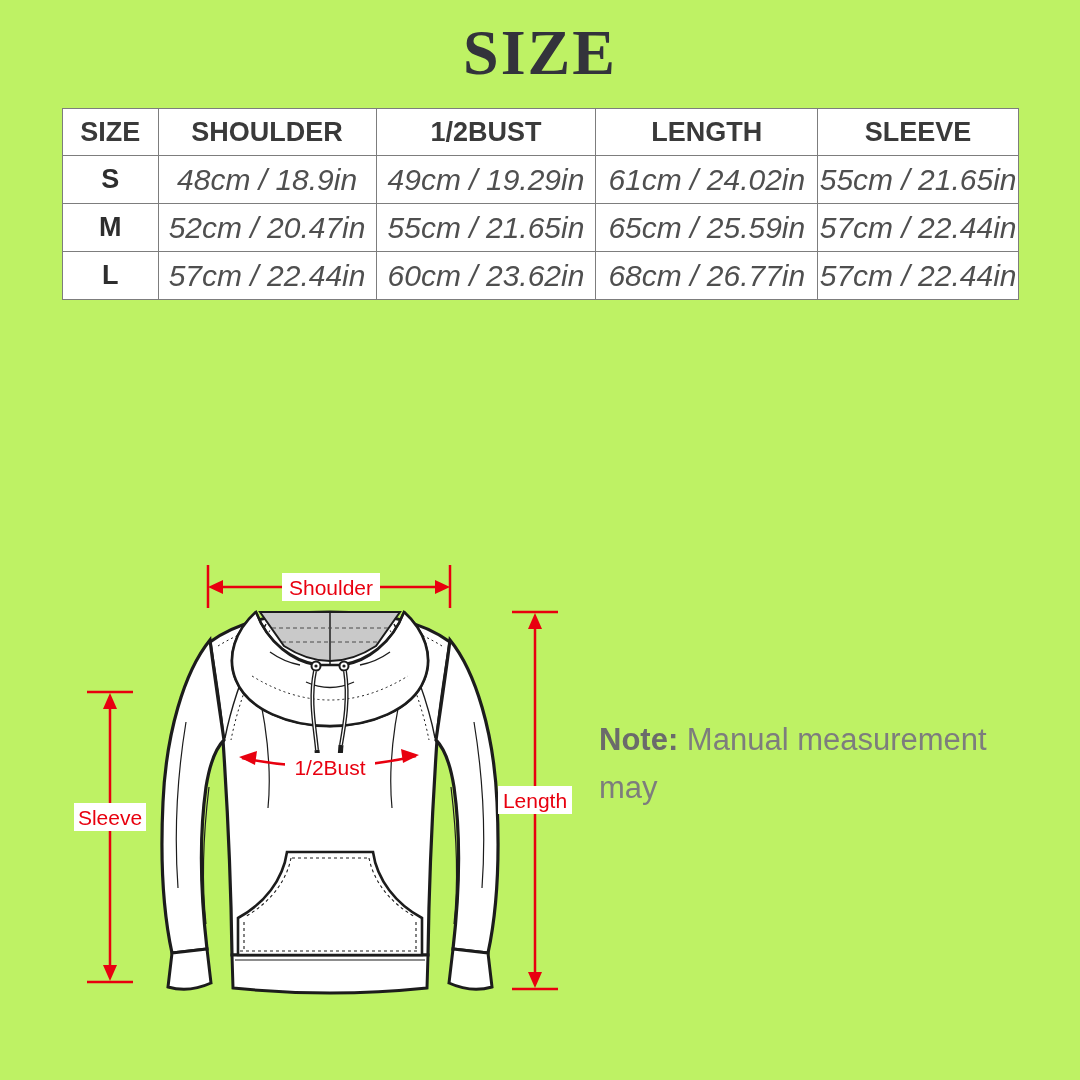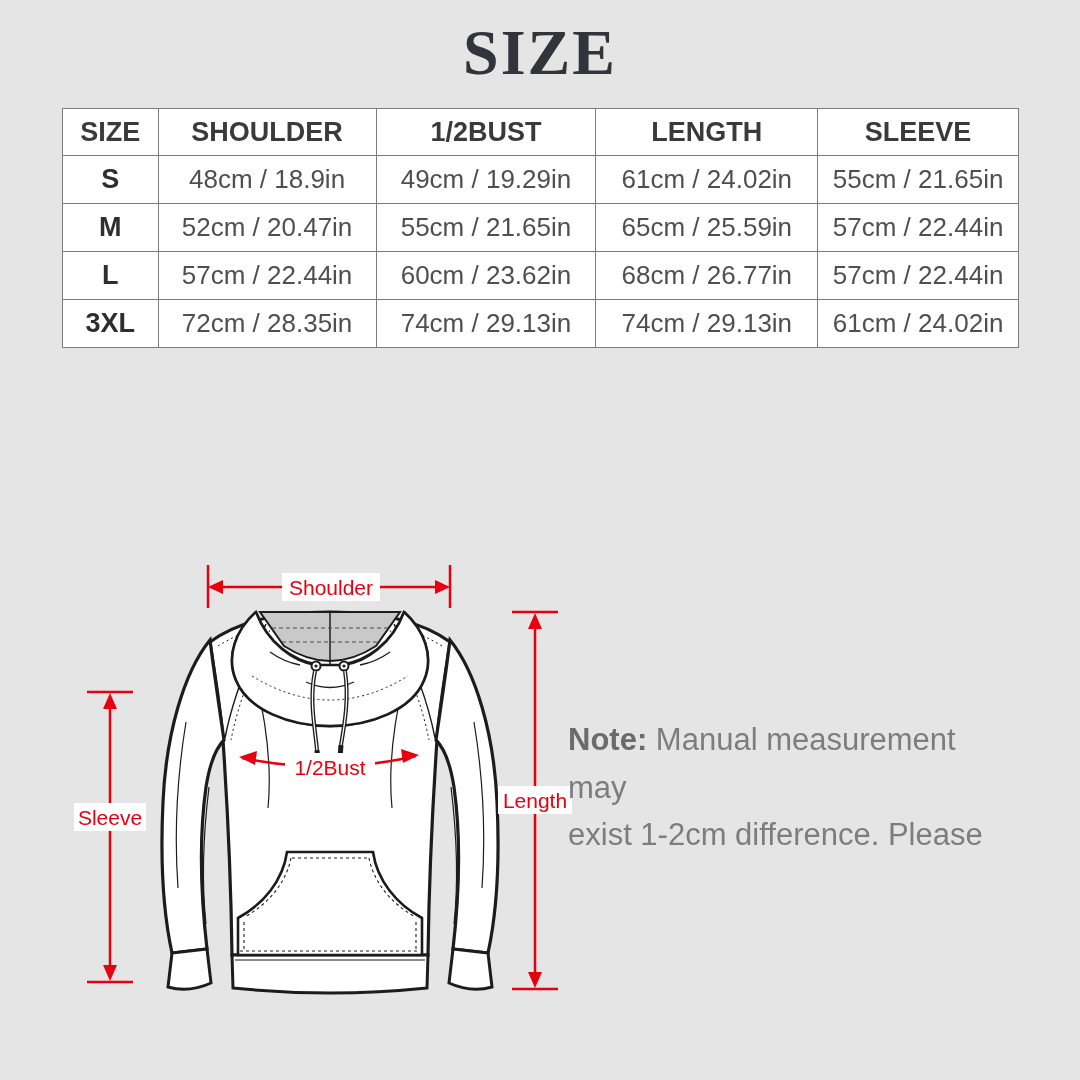--- a/index.html
+++ b/index.html
@@ -1,20 +1,20 @@
 <!DOCTYPE html>
 <html><head>
 <meta charset="utf-8">
 <style>
   * { margin:0; padding:0; box-sizing:border-box; }
   html,body { background:#ffffff; }
   .page {
     position:relative;
     width:1080px; height:1080px;
-    background:#e5e5e5;
+    background:#bef264;
     font-family:"Liberation Sans", sans-serif;
     overflow:hidden;
   }
   .title {
     position:absolute; left:0; top:16px; width:100%;
     text-align:center;
     font-family:"Liberation Serif", serif;
     font-weight:bold; font-size:64px; letter-spacing:2px;
     color:#33333b;
   }
@@ -28,28 +28,28 @@
     background:#ffffff;
   }
   table.size-table thead th {
     height:47px; font-size:27px; font-weight:bold; color:#3a3a3a;
   }
   table.size-table tbody tr { height:48px; }
   table.size-table tbody th {
     font-size:27px; font-weight:bold; color:#2e2e2e;
   }
   table.size-table tbody td {
-    font-size:26px; font-weight:normal; color:#4f4f4f;
+    font-size:30px; font-weight:normal; color:#4f4f4f;font-style:italic;
   }
   .diagram {
     position:absolute; left:60px; top:552px;
     width:520px; height:478px;
   }
   .note {
-    position:absolute; left:568px; top:716px; width:430px;
+    position:absolute; left:599px; top:716px; width:430px;
     font-size:31px; line-height:47.5px; color:#7d7d7d;
   }
   .note .note-label { font-weight:bold; color:#6b6b6b; }
 </style>
 </head>
 <body>
 
 <div class="page">
 
   <div class="title">SIZE</div>
@@ -86,27 +86,20 @@
           <td>65cm / 25.59in</td>
           <td>57cm / 22.44in</td>
         </tr>
         <tr>
           <th>L</th>
           <td>57cm / 22.44in</td>
           <td>60cm / 23.62in</td>
           <td>68cm / 26.77in</td>
           <td>57cm / 22.44in</td>
         </tr>
-        <tr>
-          <th>3XL</th>
-          <td>72cm / 28.35in</td>
-          <td>74cm / 29.13in</td>
-          <td>74cm / 29.13in</td>
-          <td>61cm / 24.02in</td>
-        </tr>
       </tbody>
   </table>
 
   <svg class="diagram" viewBox="0 0 520 478">
 
     <g stroke="#1c1c1c" fill="none">
 
       <path fill="#ffffff" stroke-width="3.2" d="M150,90 C180,68 224,60 270,60 C316,60 360,68 390,90 C385,125 379,158 377,188 C372,262 369,330 368,403 L172,403 C171,330 168,262 163,188 C161,158 155,125 150,90 Z"></path>
 
       <path stroke-width="1.4" d="M206,72 C188,108 172,150 165,186"></path>
@@ -204,16 +197,15 @@
         <polygon points="50,141 43,157 57,157" fill="#e8000f" stroke="none"></polygon>
         <polygon points="50,429 43,413 57,413" fill="#e8000f" stroke="none"></polygon>
         <rect x="14" y="251" width="72" height="28" fill="#ffffff" stroke="none"></rect>
         <text x="50" y="273" text-anchor="middle" fill="#e8000f" stroke="none">Sleeve</text>
       </g>
     </g>
   </svg>
 
   <div class="note">
     <div class="note-line"><span class="note-label">Note:</span> <span>Manual measurement may</span></div>
-    <div class="note-line">exist 1-2cm difference. Please</div>
   </div>
 
 </div>
 
 </body></html>

